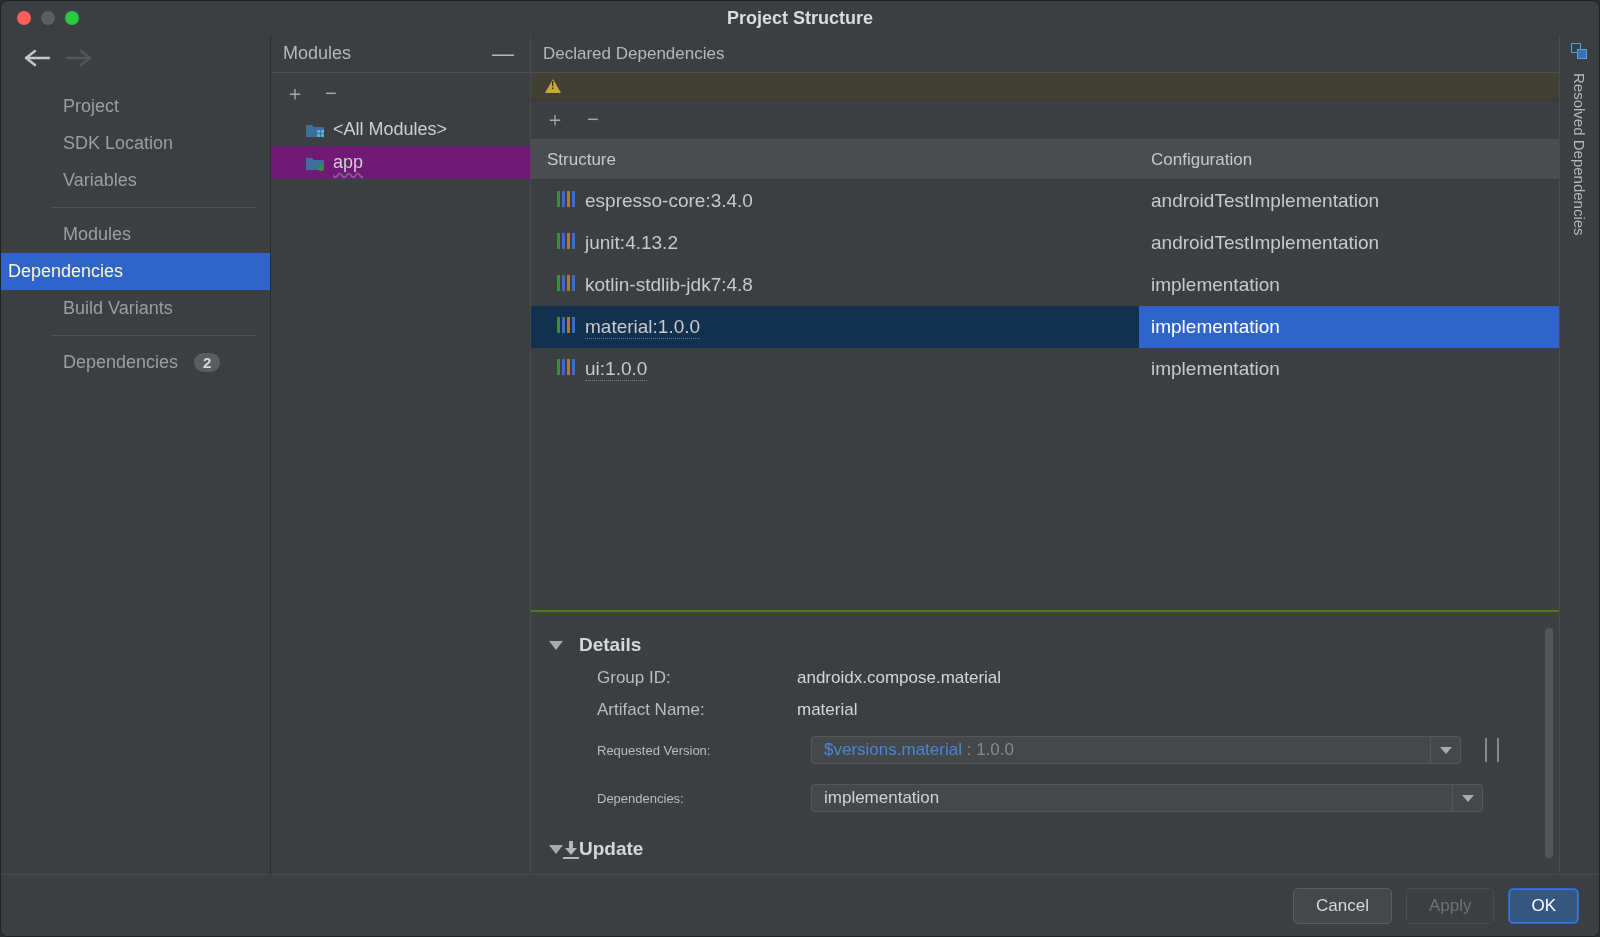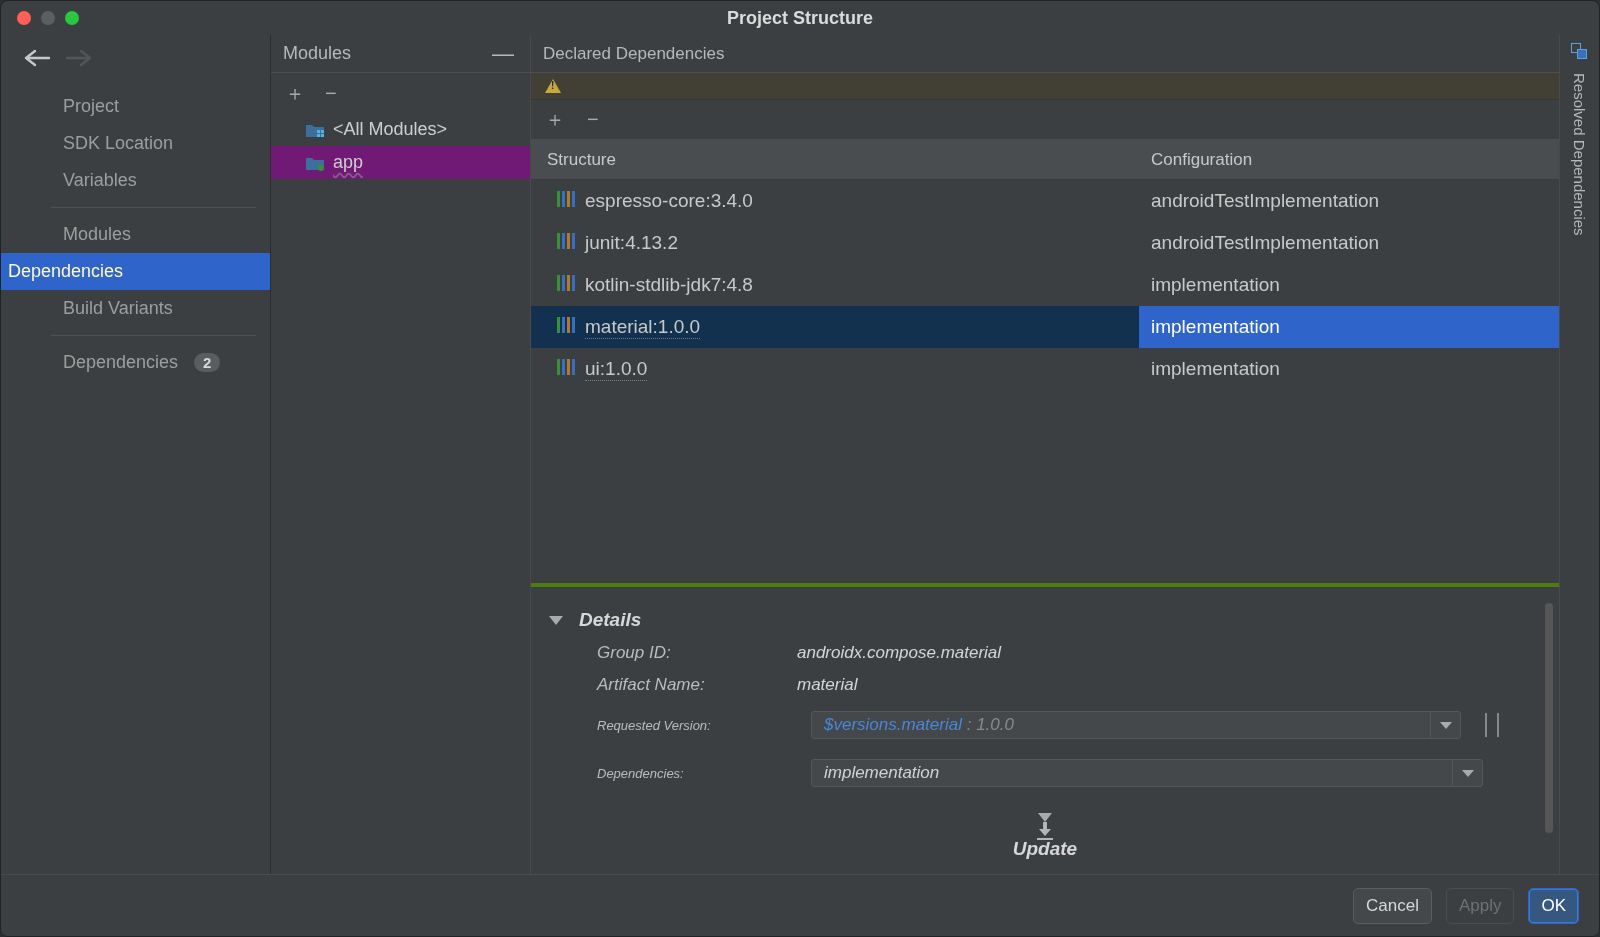--- a/index.html
+++ b/index.html
@@ -53,52 +53,52 @@
   .col-conf { width: 420px; padding-left: 12px; }
   .dep-row { display: flex; align-items: center; height: 42px; color: #c9c9c9; font-size: 19px; cursor: pointer; }
   .dep-row.hl { background: #12314f; }
   .lib-ic { display: inline-flex; gap: 2px; margin: 0 10px 0 10px; }
   .bar1 { width: 3px; height: 16px; background: #3a8f3a; }
   .bar2 { width: 3px; height: 16px; background: #3a6fbf; }
   .bar3 { width: 3px; height: 16px; background: #b07a2c; }
   .bar4 { width: 3px; height: 16px; background: #3a6fbf; }
   .dep-name.u { border-bottom: 1px dotted rgba(180,180,180,.55); padding-bottom: 1px; }
 
-  .details { border-top: 4px solid #4d7c0f; padding: 16px 18px 8px 18px; position: relative; font-style: italic; }
+  .details { border-top: 2px solid #4d7c0f; padding: 16px 18px 8px 18px; position: relative; }
   .det-scroll { position: absolute; right: 6px; top: 16px; width: 8px; height: 230px; background: #565656; border-radius: 4px; }
   .sec-row { display: flex; align-items: center; gap: 16px; padding: 6px 0; }
   .tri { width: 0; height: 0; border-left: 7px solid transparent; border-right: 7px solid transparent; border-top: 9px solid #aaaaaa; cursor: pointer; }
   .sec-title { font-weight: 600; color: #d7d7d7; font-size: 19px; }
   .kv { display: flex; align-items: center; padding: 6px 0 6px 48px; }
   .kv .k { width: 200px; color: #bcbcbc; font-size: 17px; }
   .kv .v { color: #d5d5d5; font-size: 17px; }
   .combo-row { display: flex; align-items: center; padding: 10px 0 10px 48px; gap: 14px; }
   .combo-row .k { width: 200px; color: #bcbcbc; font-size: 13px; }
   .combo { display: flex; align-items: center; border: 1px solid #565656; background: #45484a; height: 28px; width: 650px; border-radius: 3px; }
   .combo-text { flex: 1; padding: 0 12px; color: #d2d2d2; font-size: 17px; white-space: nowrap; overflow: hidden; }
   .combo-text .varref { color: #4a86d6; }
   .combo-text .dim { color: #8a8a8a; }
   .combo-btn { width: 30px; display: flex; align-items: center; justify-content: center; border-left: 1px solid #565656; height: 100%; }
   .combo-caret { width: 0; height: 0; border-left: 6px solid transparent; border-right: 6px solid transparent; border-top: 7px solid #aaa; }
   .edit-ic { width: 14px; height: 24px; border: 2px solid #888; border-top: none; border-bottom: none; margin-left: 10px; cursor: pointer; }
-  .upd-row { display: flex; align-items: center; padding: 16px 0 6px 0; flex-direction: column; }
+  .upd-row { display: flex; align-items: center; padding: 16px 0 6px 0; }
   .dl-ic { position: relative; width: 16px; height: 16px; }
   .dl-ic::before { content: ""; position: absolute; left: 6px; top: 0; width: 4px; height: 9px; background: #b5b5b5; }
   .dl-ic::after { content: ""; position: absolute; left: 2px; top: 7px; width: 0; height: 0; border-left: 6px solid transparent; border-right: 6px solid transparent; border-top: 7px solid #b5b5b5; }
   .dl-bar { position: absolute; left: 0; bottom: -2px; width: 16px; height: 2px; background: #b5b5b5; }
 
   .right-rail { width: 40px; background: #3c3f41; border-left: 1px solid #4a4a4a; display: flex; flex-direction: column; align-items: center; padding-top: 8px; }
   .rail-ic { width: 18px; height: 18px; position: relative; margin-bottom: 6px; cursor: pointer; }
   .rail-sq { position: absolute; width: 10px; height: 10px; border: 1px solid #58a6d8; }
   .rail-sq.a { left: 0; top: 0; background: #3c3f41; }
   .rail-sq.b { left: 6px; top: 6px; background: #3a6fbf; }
   .rail-text { writing-mode: vertical-rl; color: #b8b8b8; font-size: 15px; margin-top: 6px; }
 
   .footer { height: 62px; background: #3c3f41; display: flex; align-items: center; justify-content: flex-end; gap: 14px; padding: 0 20px; border-top: 1px solid #4a4a4a; }
-  .btn { height: 36px; padding: 0 12px; border-radius: 5px; font-size: 17px; display: flex; align-items: center; justify-content: center; cursor: pointer; }
+  .btn { height: 36px; padding: 0 22px; border-radius: 5px; font-size: 17px; display: flex; align-items: center; justify-content: center; cursor: pointer; }
   .btn.normal { border: 1px solid #5a5d5f; color: #d8d8d8; background: #45484a; }
   .btn.disabled { border: 1px solid #4a4d4f; color: #6f7173; background: #3c3f41; cursor: default; }
   .btn.primary { border: 1px solid #2f65ca; color: #fff; background: #365880; box-shadow: inset 0 0 0 1px #3b7bd6; }
 </style>
 </head>
 <body>
 
 <div class="window">
 
   <div class="titlebar">

